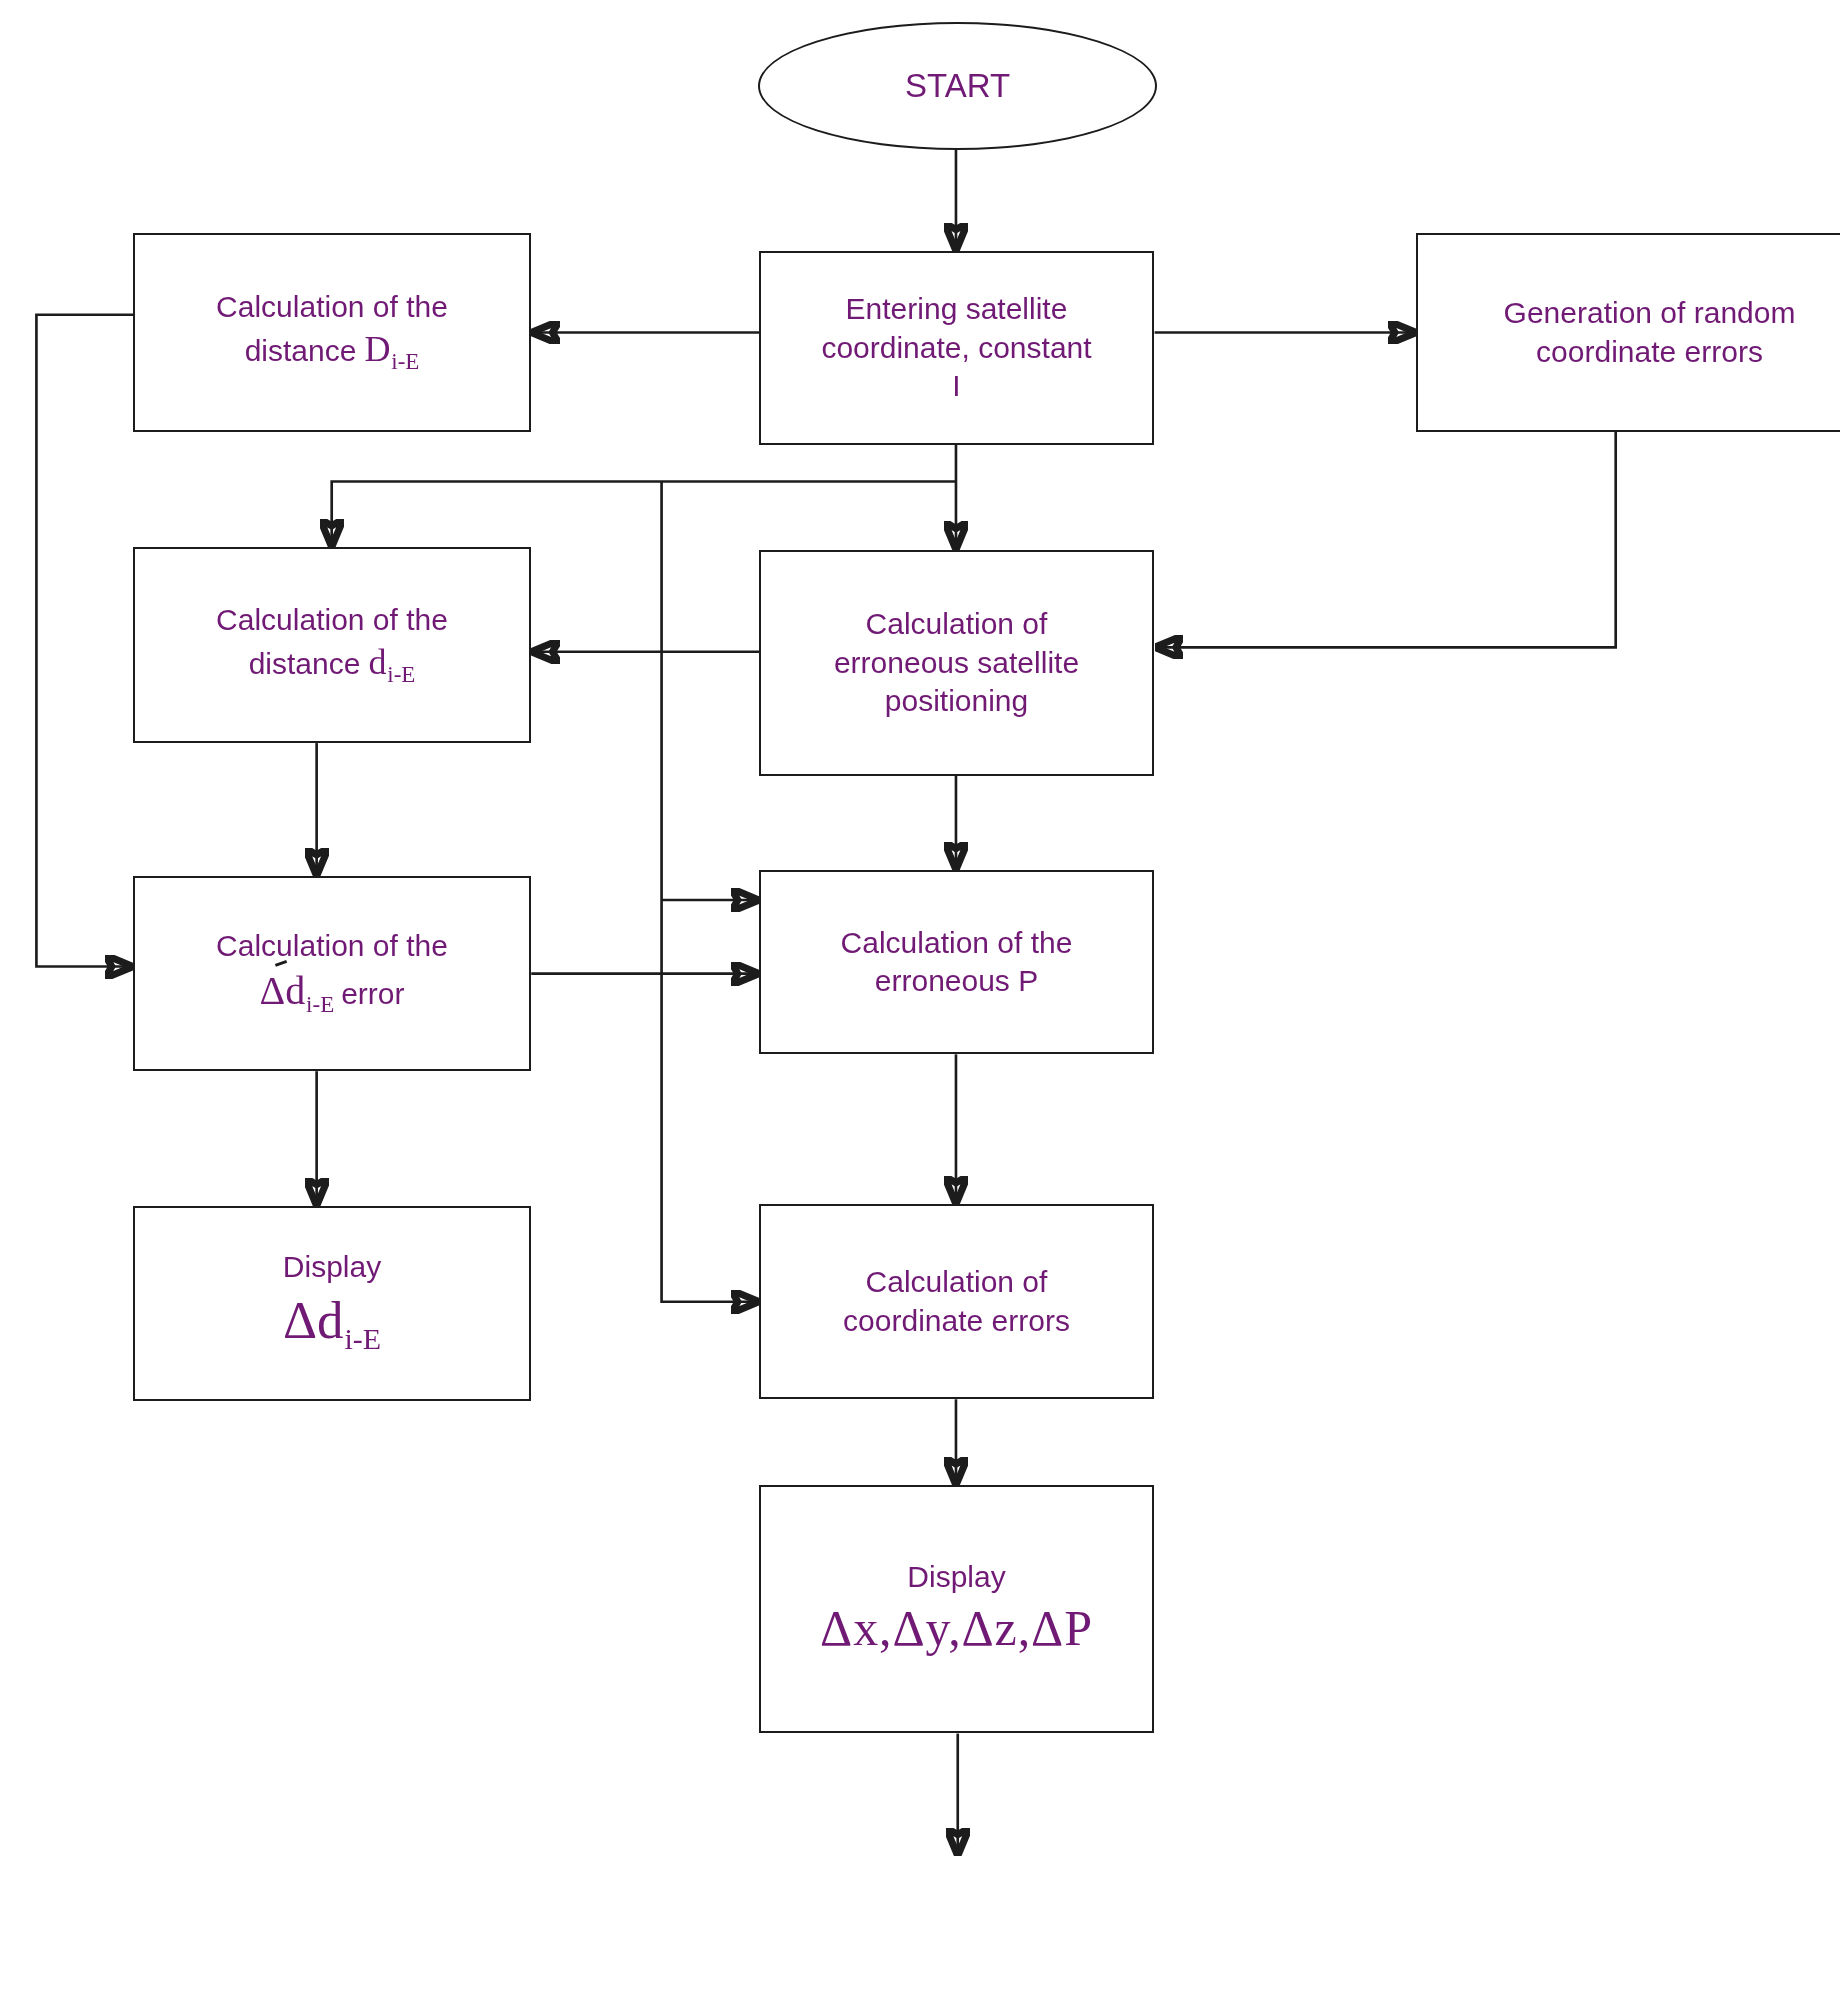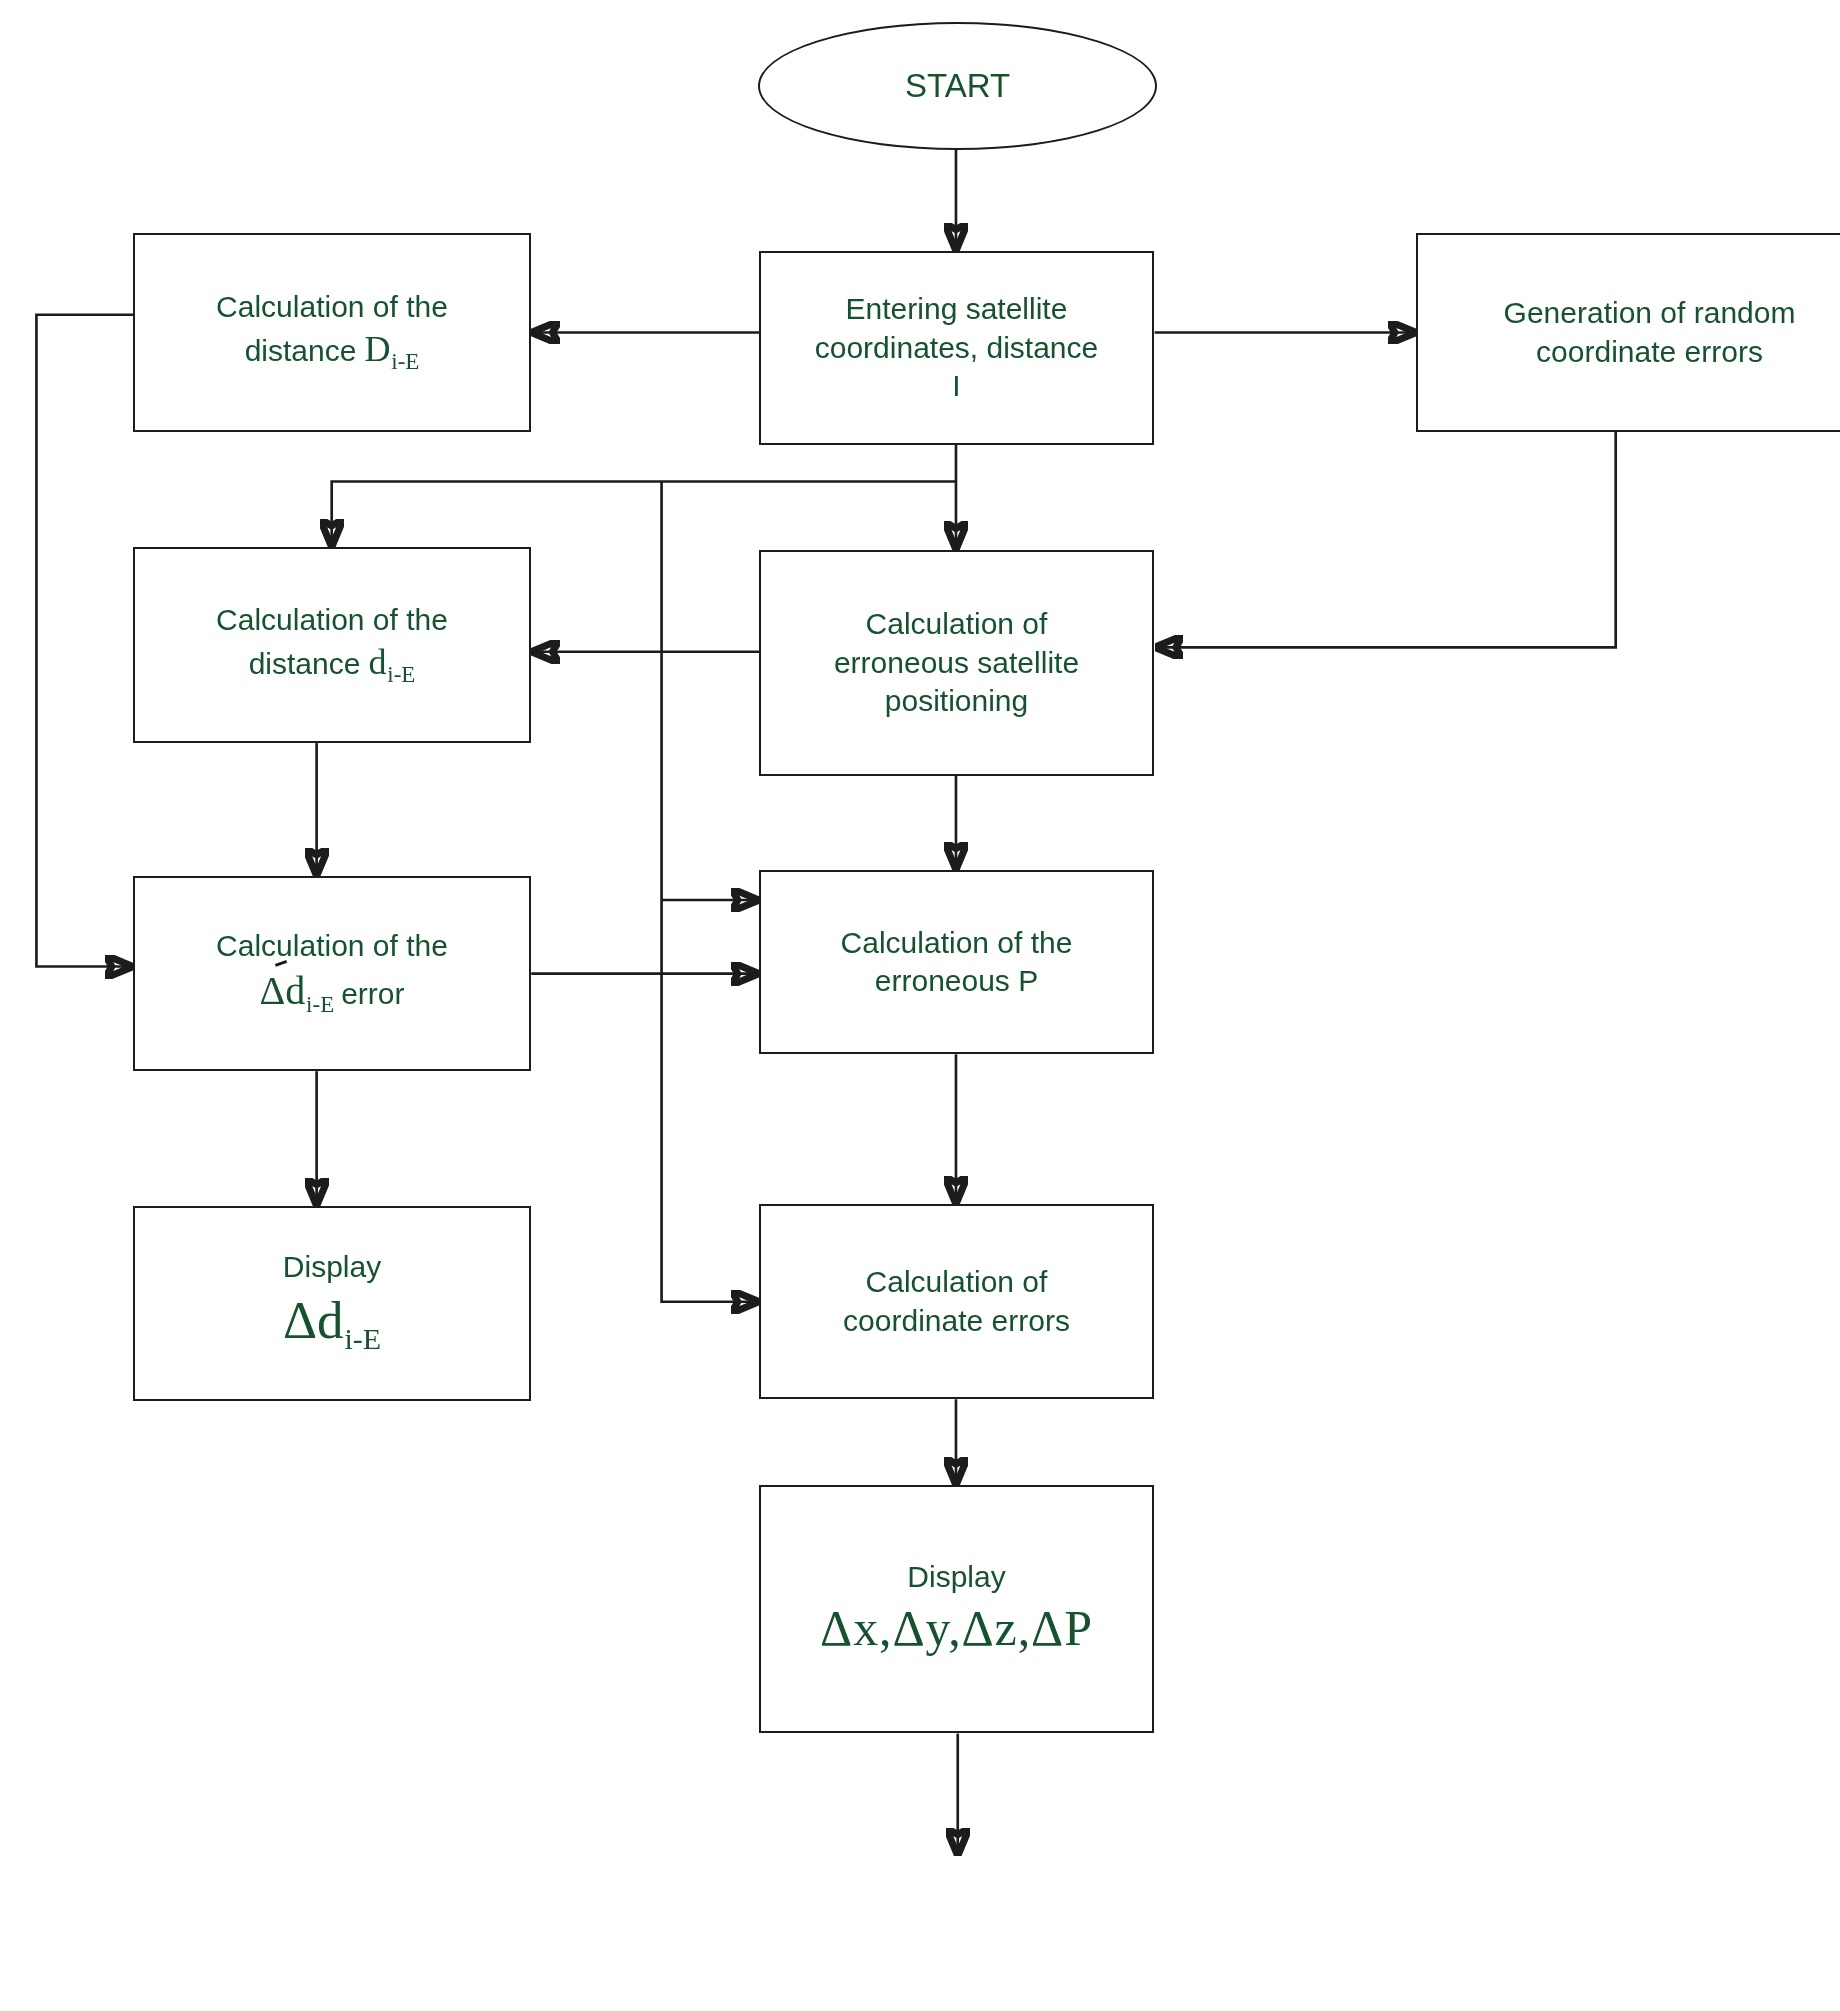--- a/index.html
+++ b/index.html
@@ -2,21 +2,21 @@
 <html style="font-size:14px"><head>
 <meta charset="utf-8">
 <style>
   html, body { margin: 0; padding: 0; background: #ffffff; }
   .stage {
     position: relative;
     width: 1841px;
     height: 2012px;
     background: #ffffff;
     font-family: "Liberation Sans", "DejaVu Sans", sans-serif;
-    color: #14532d;
+    color: #701a75;
     overflow: hidden;
   }
   svg.wires { position: absolute; left: 0; top: 0; width: 1841px; height: 2012px; }
   svg.wires path { fill: none; stroke: #1c1c1c; stroke-width: 3; }
   .node {
     position: absolute;
     box-sizing: border-box;
     border: 2.7px solid #1c1c1c;
     background: #ffffff;
     display: flex;
@@ -85,21 +85,21 @@
       <div>Calculation of the</div>
       <div>
         <span>distance</span><span class="m m40">D</span><span class="msub">i-E</span>
       </div>
     </div>
   </div>
 
   <div class="node" style="left:759px;top:251px;width:395px;height:194px">
     <div>
       <div>Entering satellite</div>
-      <div>coordinates, distance</div>
+      <div>coordinate, constant</div>
       <div>I</div>
     </div>
   </div>
 
   <div class="node" style="left:1416px;top:233px;width:467px;height:199px">
     <div>
       <div>Generation of random</div>
       <div>coordinate errors</div>
     </div>
   </div>

